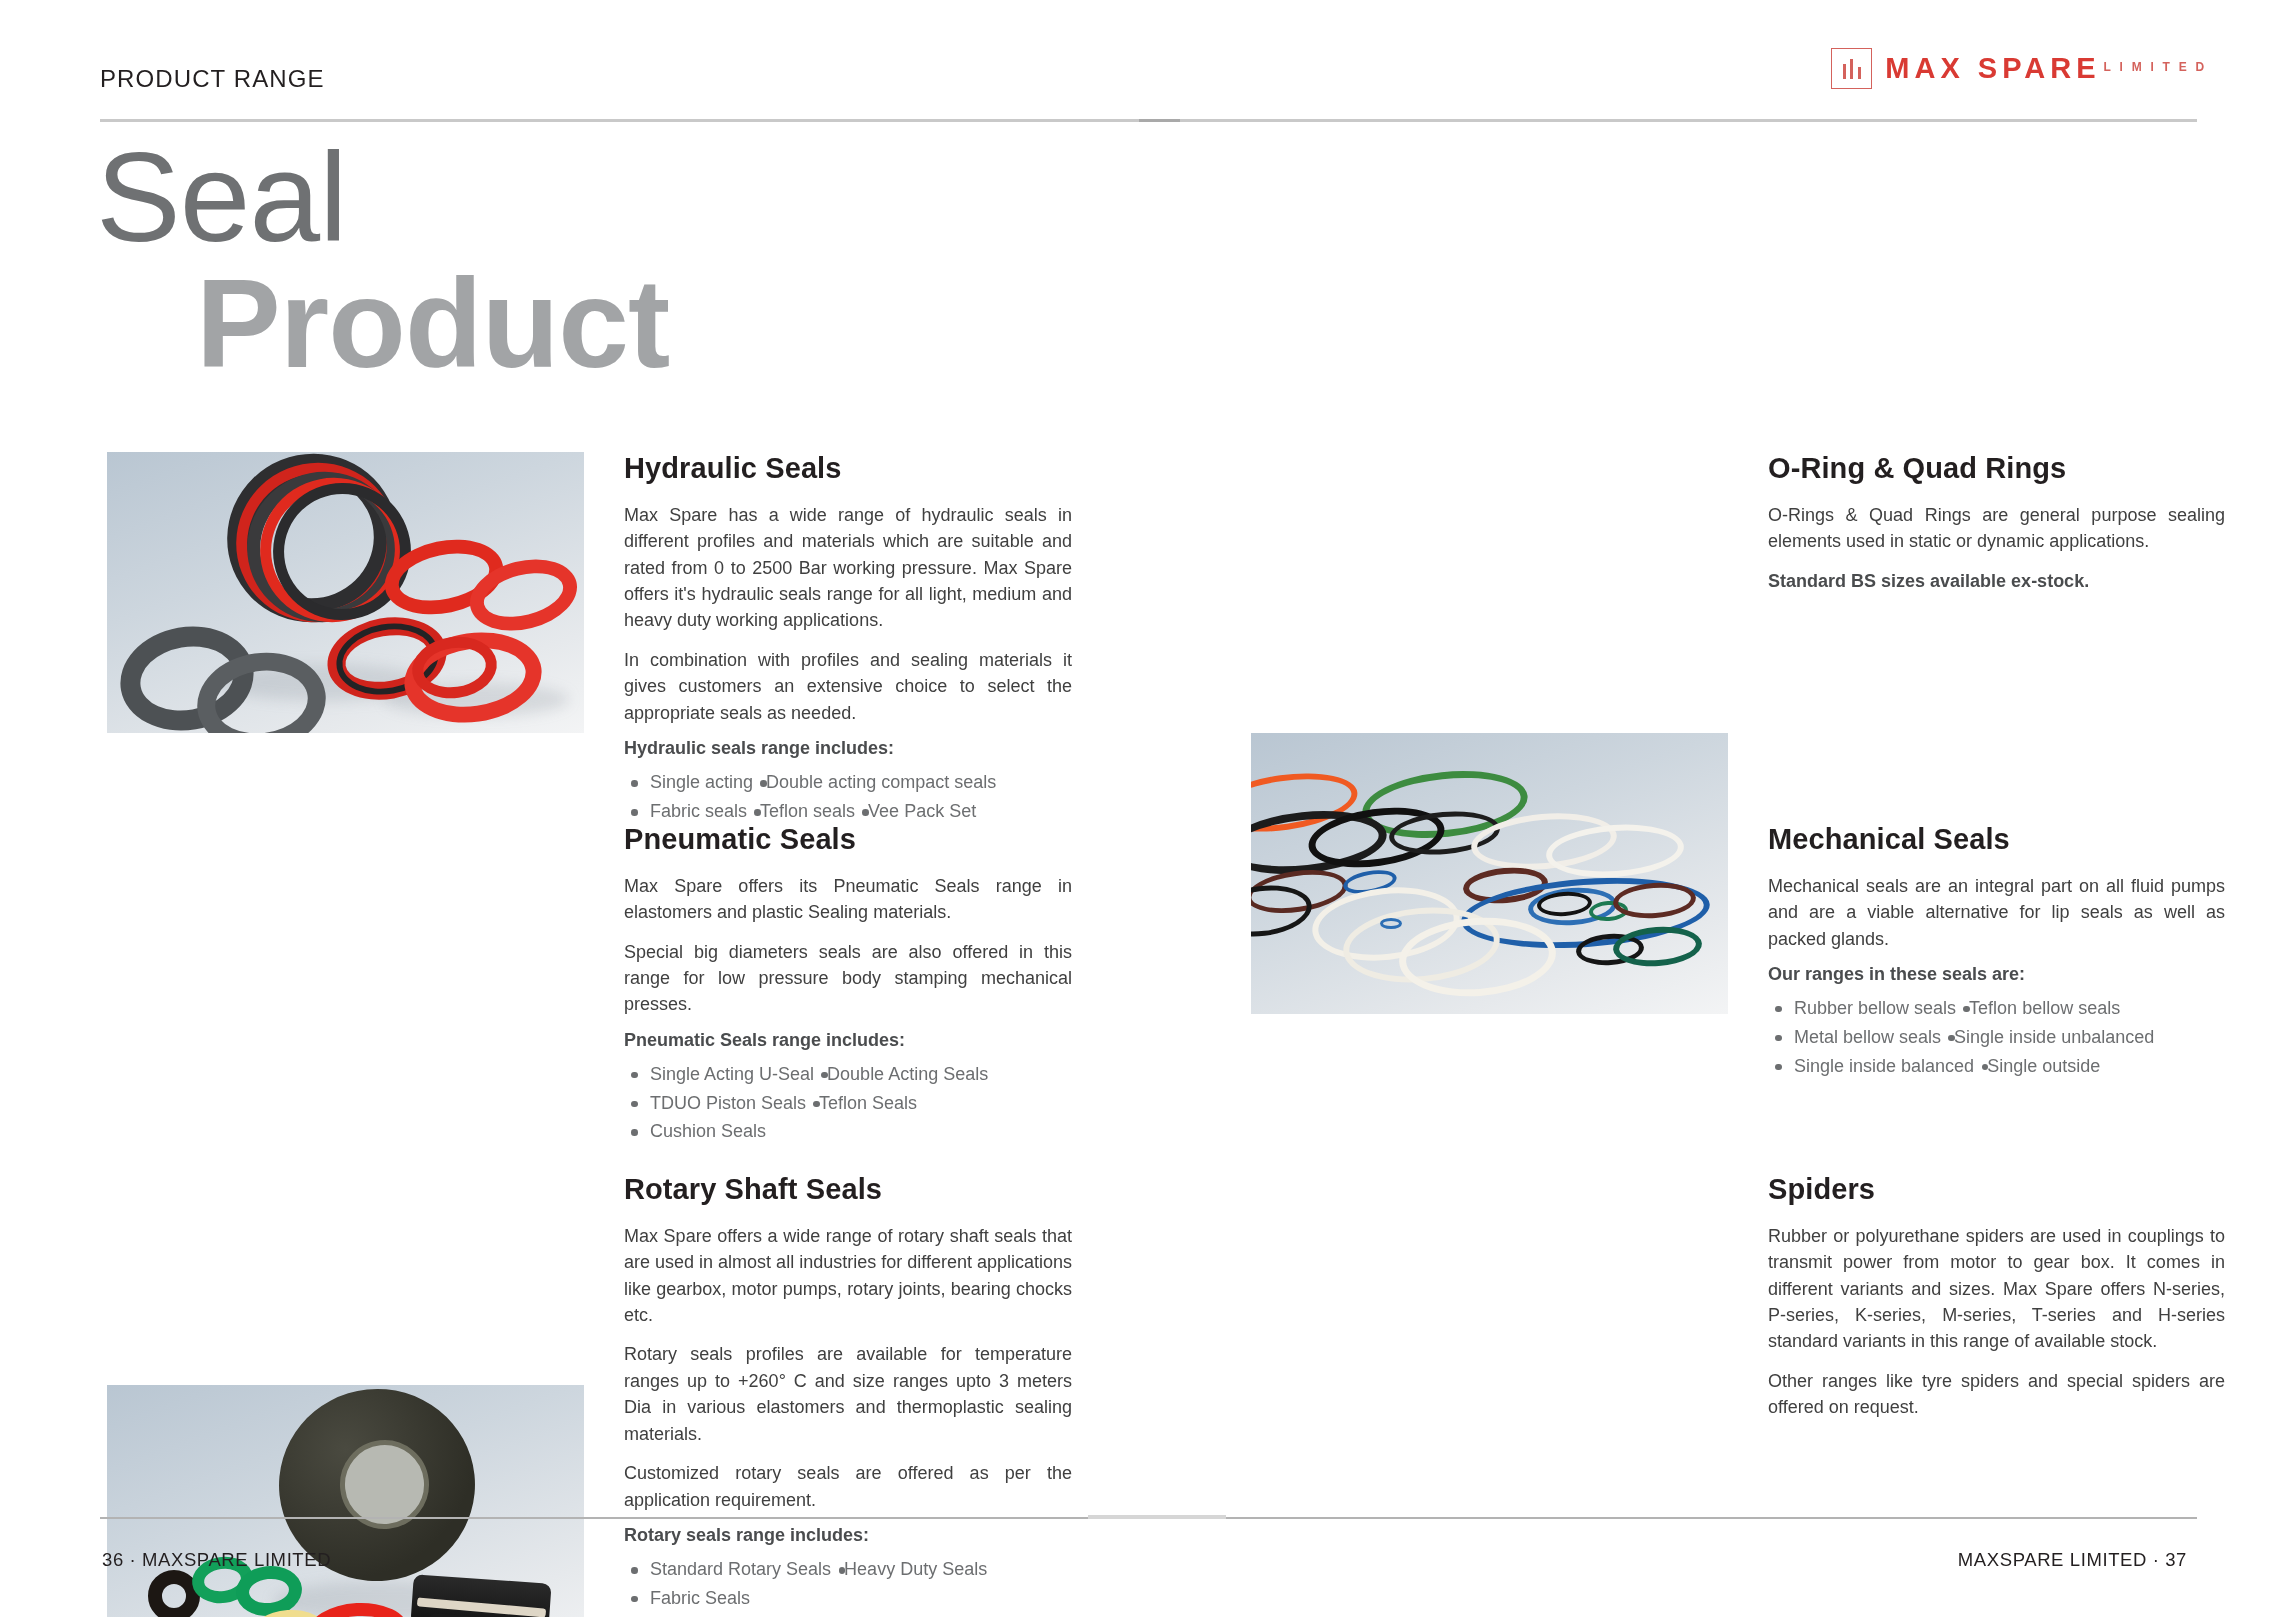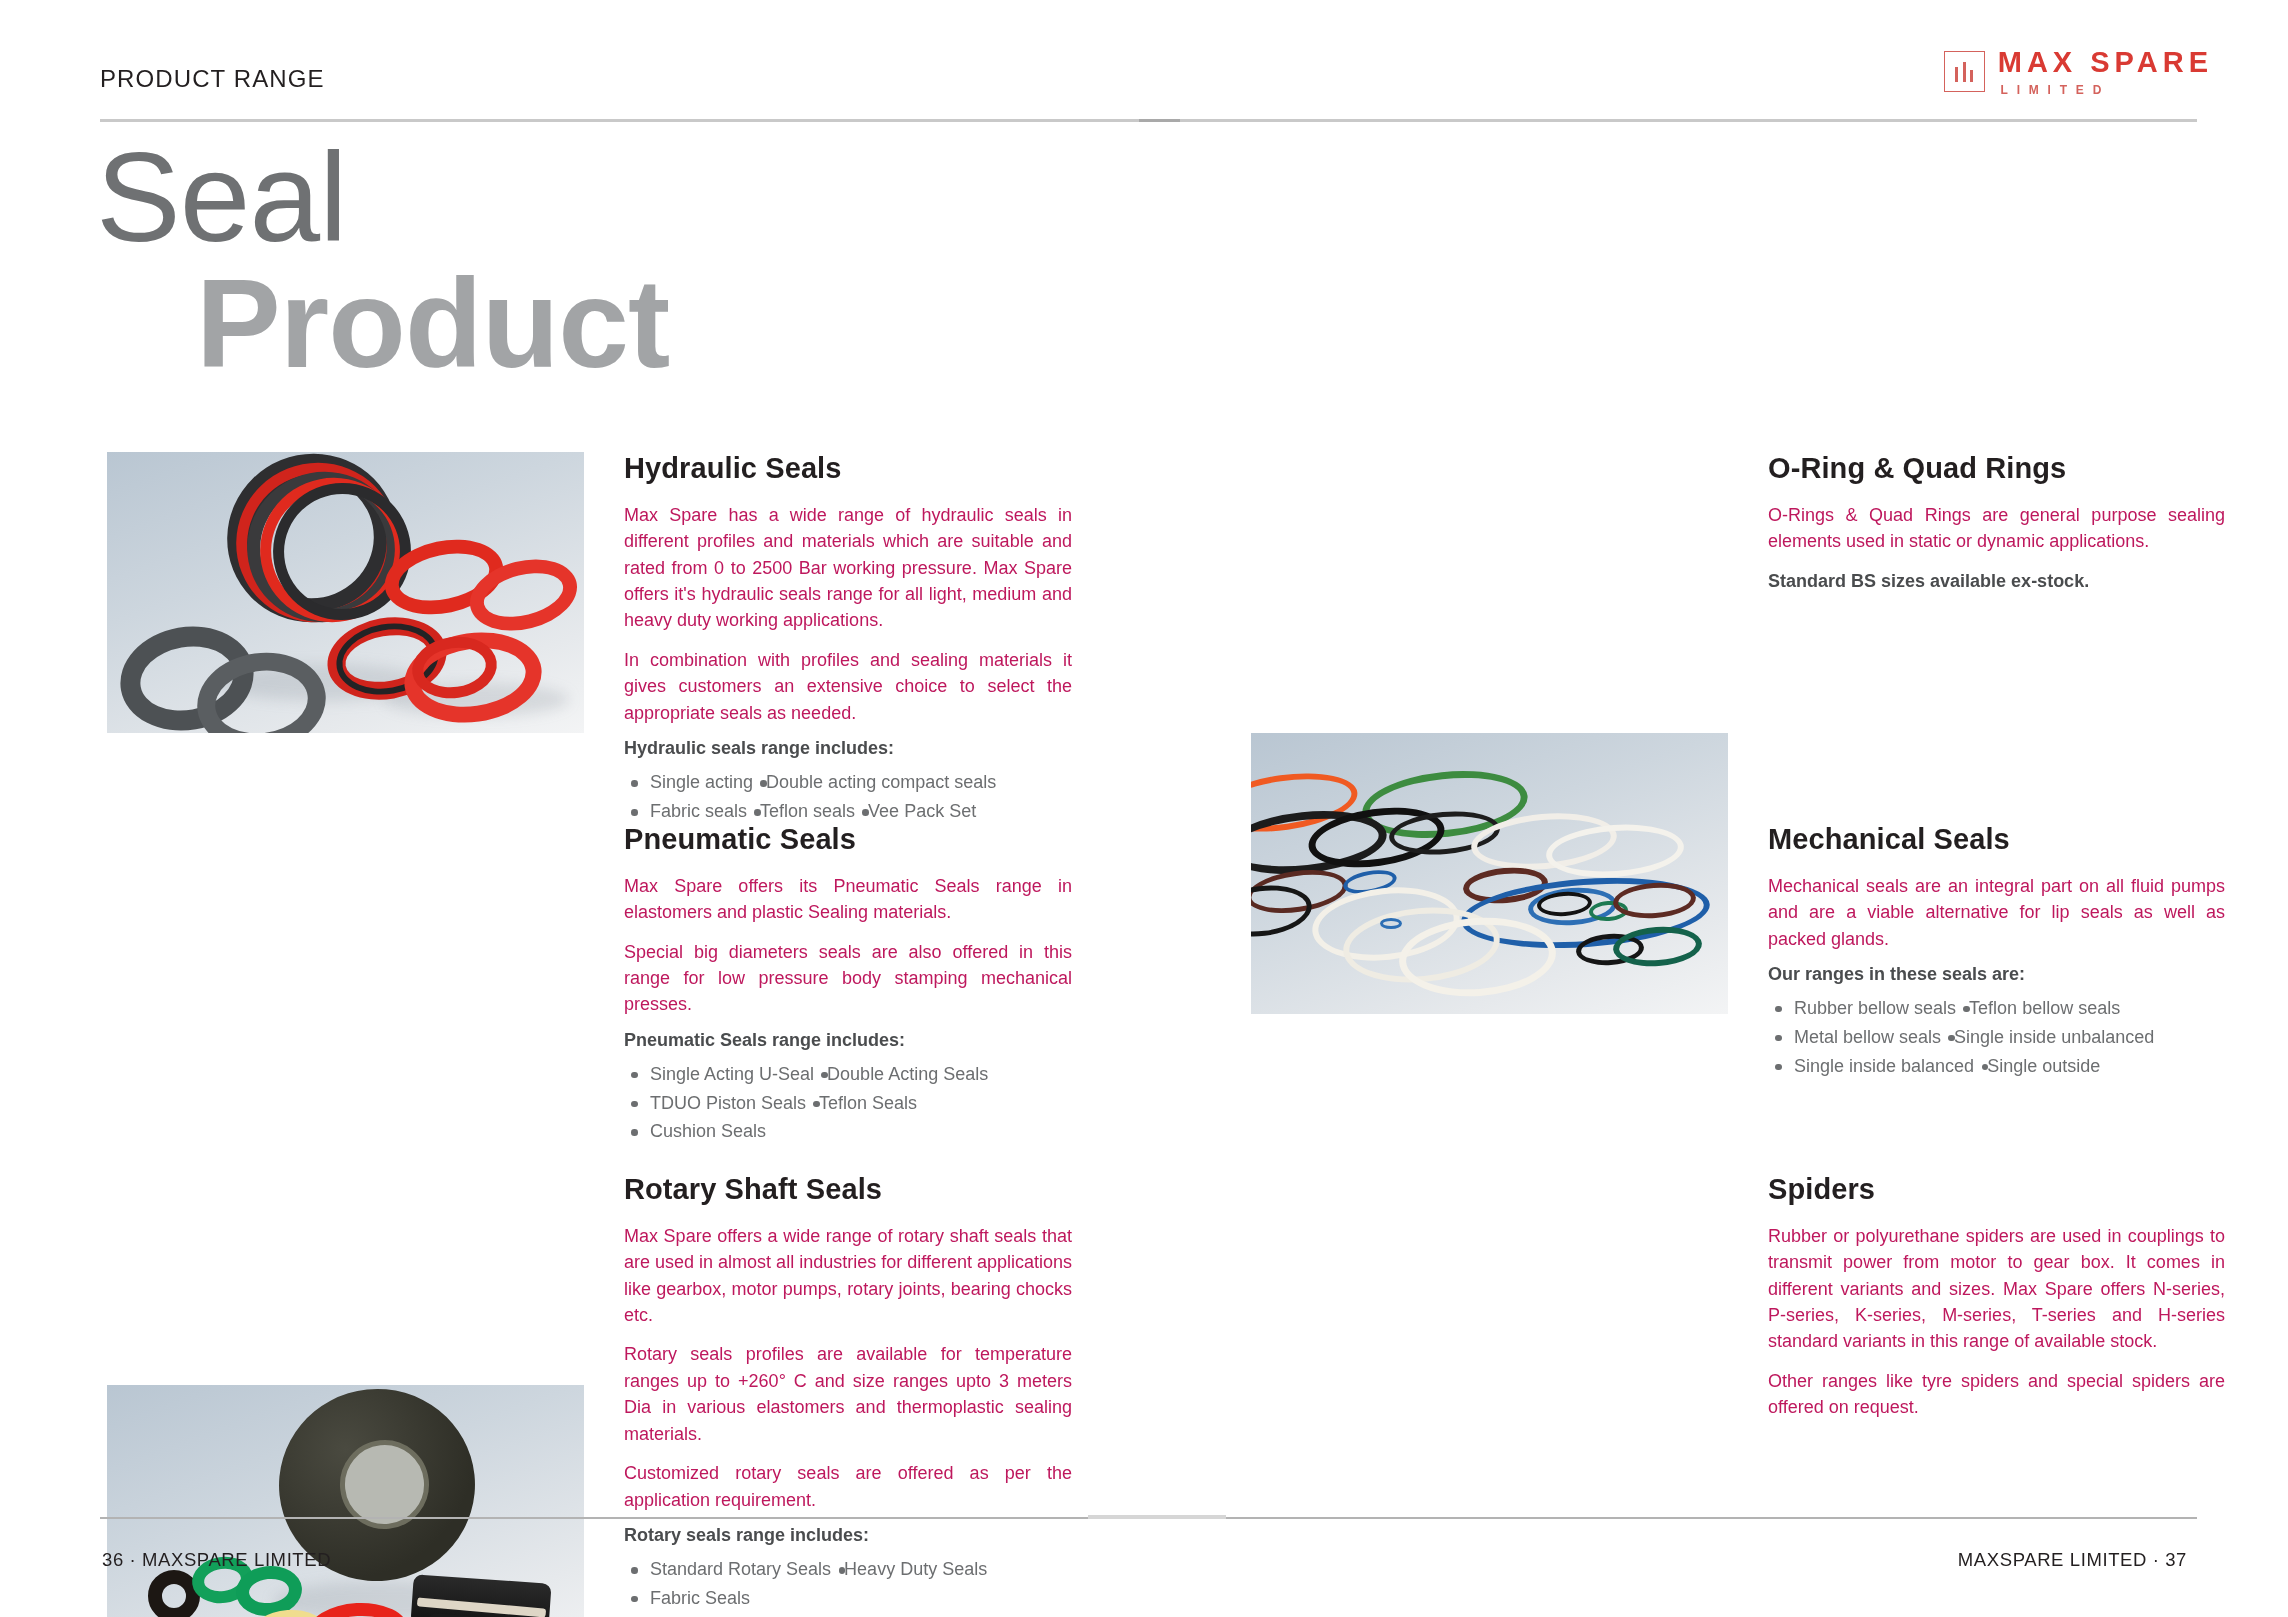--- a/index.html
+++ b/index.html
@@ -27,21 +27,21 @@
   
   .logo{position:absolute;right:76px;top:48px;display:flex;align-items:center;gap:13px;}
   .logo-mark{
     width:41px;height:41px;border:1.8px solid #d4625c;box-sizing:border-box;
     display:flex;align-items:flex-end;justify-content:center;gap:4.6px;padding-bottom:9.2px;
   }
   .logo-mark i{display:block;width:2.8px;background:#d4625c;}
   .logo-mark i:nth-child(1){height:14.8px;}
   .logo-mark i:nth-child(2){height:20px;}
   .logo-mark i:nth-child(3){height:12px;}
-  .logo-text{display:flex;flex-direction:column;line-height:1;}
+  .logo-text{display:flex;flex-direction:row;line-height:1;}
   .logo-main{
     font-size:29px;font-weight:bold;letter-spacing:5px;color:#d93a33;
   }
   .logo-sub{
     font-size:12px;font-weight:bold;letter-spacing:8.8px;color:#d4625c;margin-top:6.5px;margin-left:2.8px;
   }
 
   
   .title-wrap{position:absolute;left:96px;top:137px;}
   .title-line1{
@@ -63,21 +63,21 @@
     width:477px;height:281px;position:relative;overflow:hidden;
     background:linear-gradient(160deg,#b9c6d2 0%,#cdd6de 38%,#e6e9ec 78%,#f3f4f5 100%);
   }
   .txt{width:448px;}
   .txt.right{width:457px;}
 
   h2.sec{
     font-size:29px;font-weight:bold;color:#231f20;margin:0 0 16.6px 0;letter-spacing:0.1px;
   }
   p.body{
-    font-size:18px;line-height:1.47;color:#be185d;margin:0 0 13px 0;text-align:justify;
+    font-size:18px;line-height:1.47;color:#404040;margin:0 0 13px 0;text-align:justify;
   }
   p.body.last{margin-bottom:9.2px;}
   p.lead{
     font-size:18px;line-height:1.47;color:#4a4c4e;font-weight:bold;margin:0 0 7.4px 0;
   }
   ul.bl{margin:0;padding:0;list-style:none;}
   ul.bl li{
     font-size:18px;line-height:1.5;color:#6c6e70;position:relative;padding-left:26px;margin-bottom:1.8px;
   }
   ul.bl li:before{

